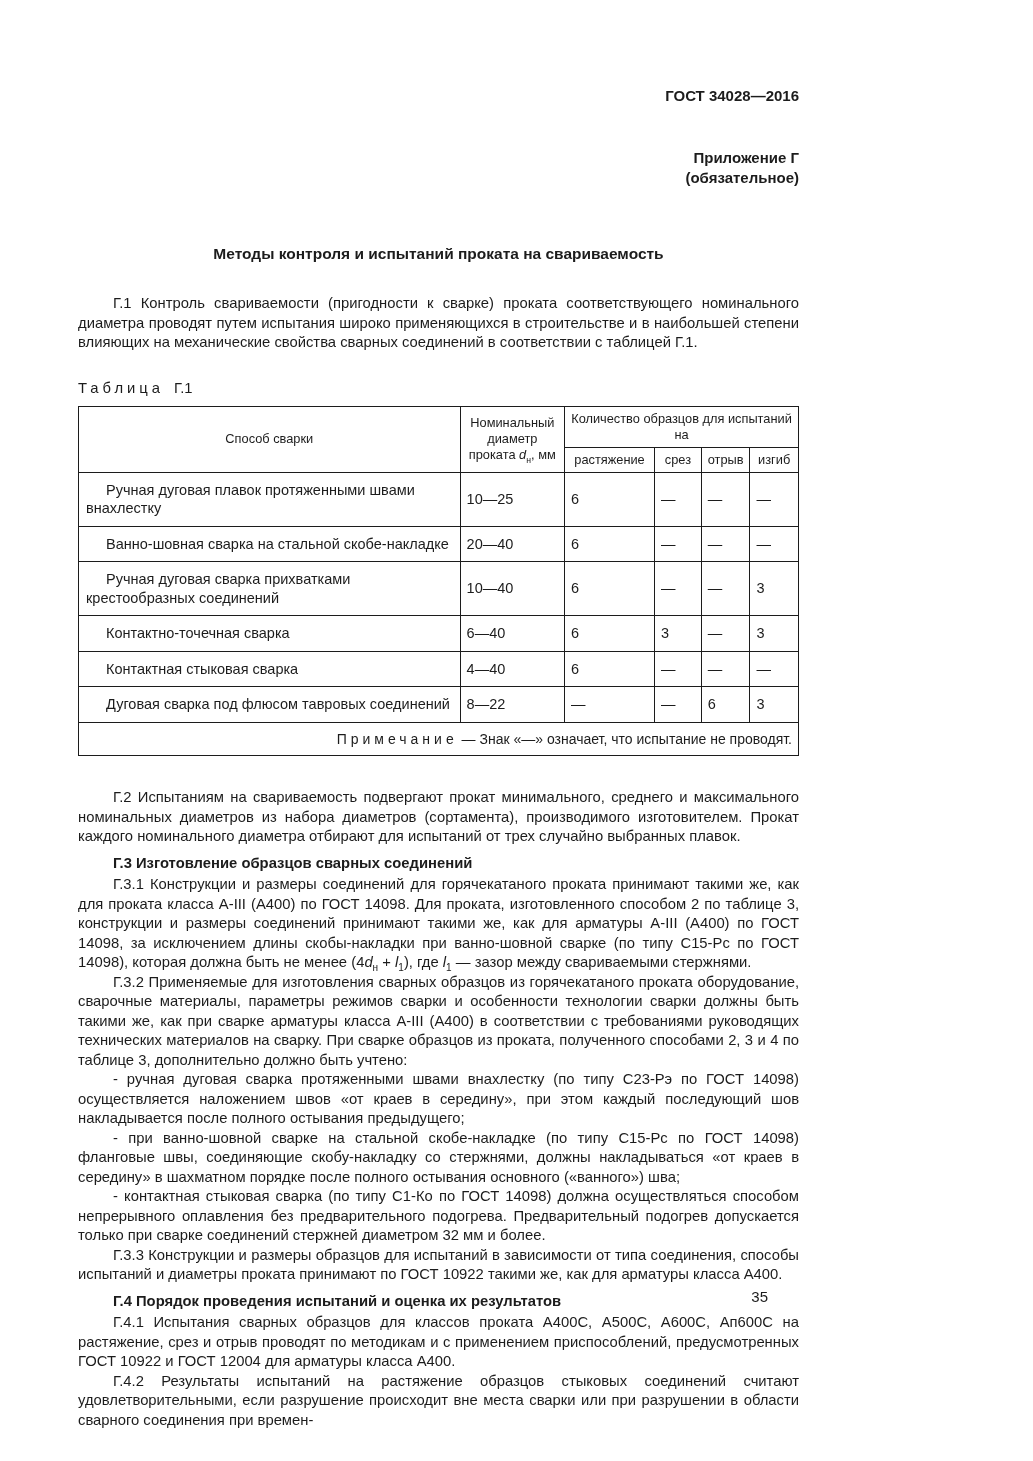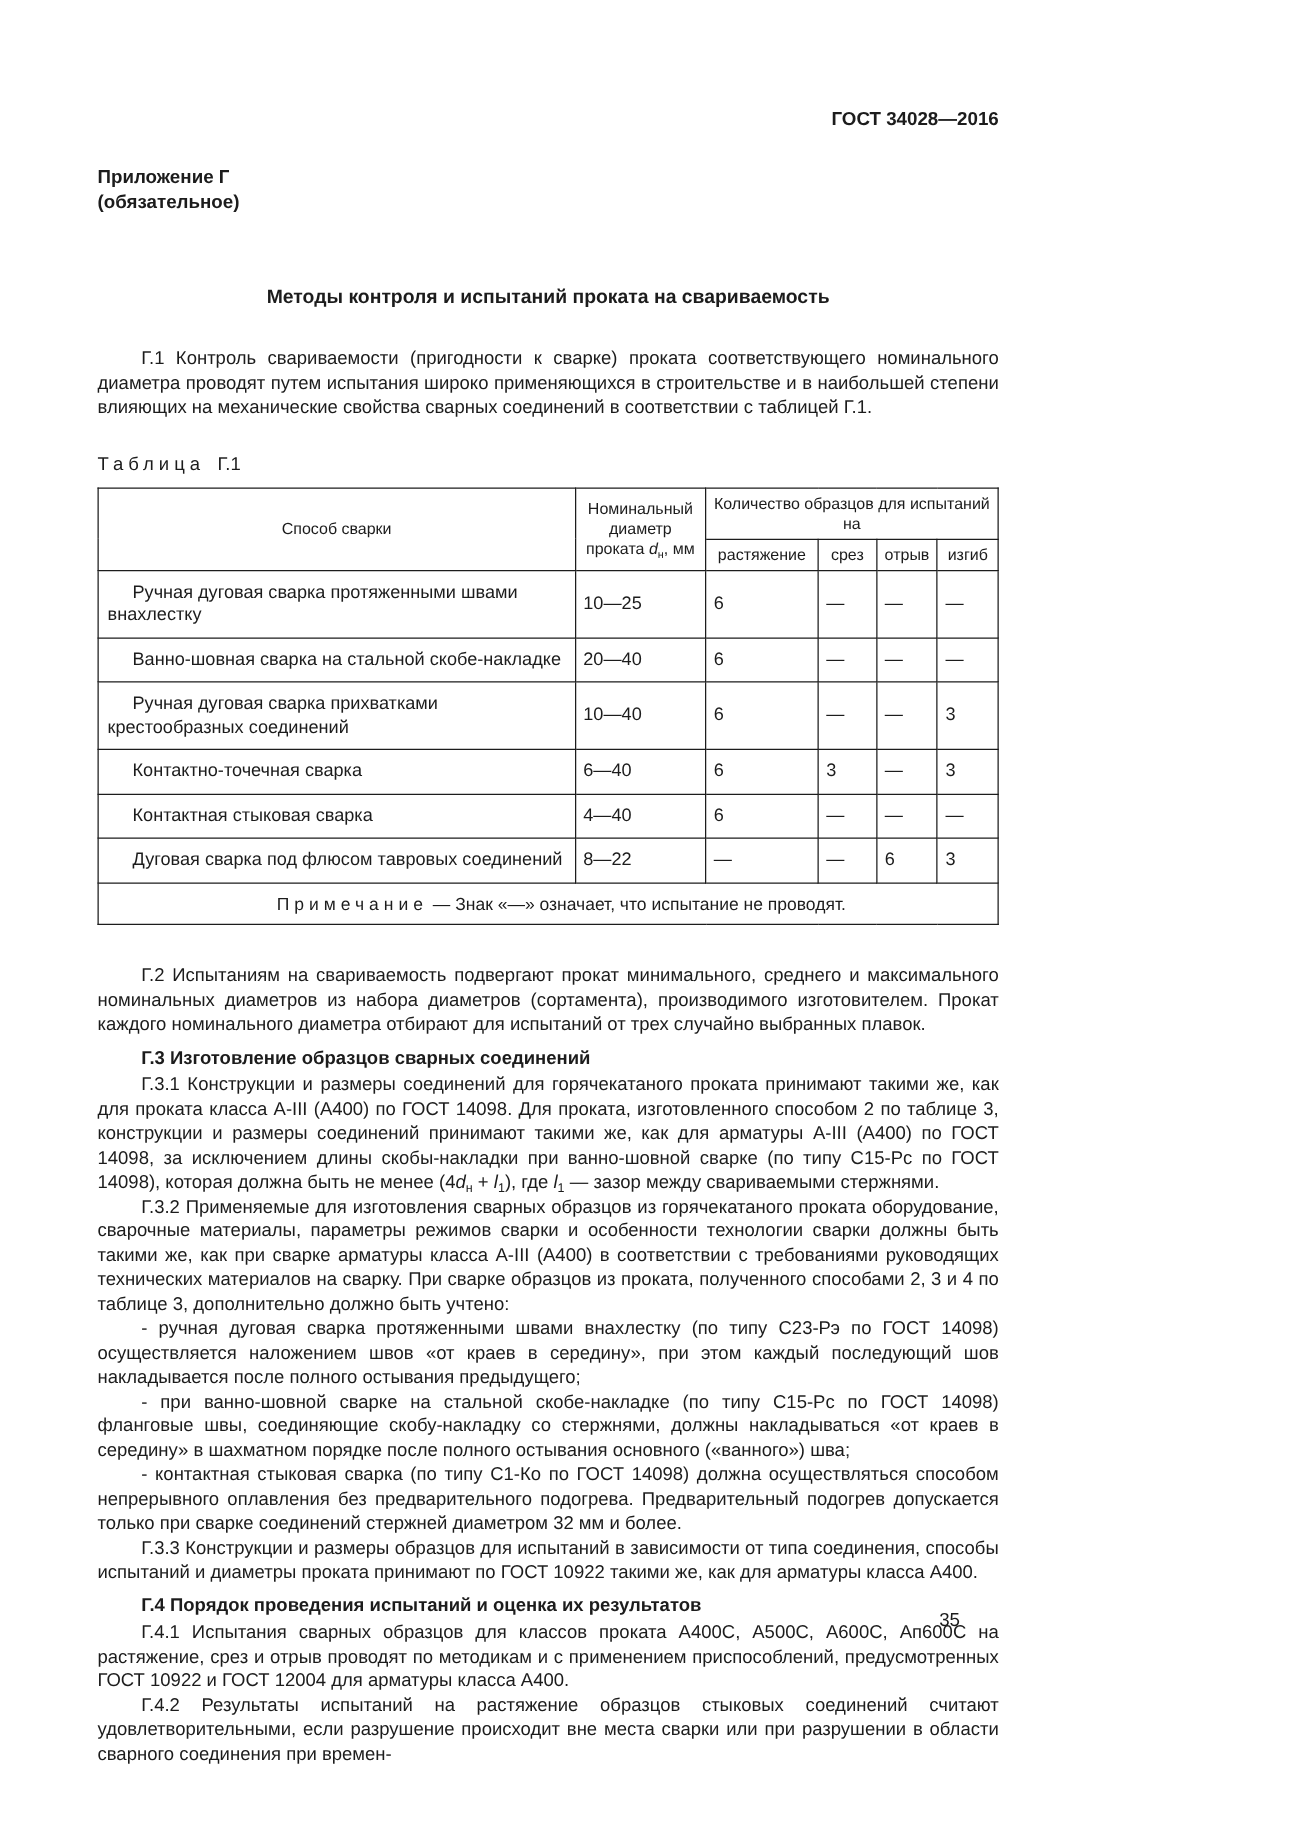--- a/index.html
+++ b/index.html
@@ -17,22 +17,22 @@
     box-sizing: border-box;
     overflow: hidden;
   }
   .doc-header {
     text-align: right;
     font-weight: bold;
     font-size: 15px;
     line-height: 19px;
   }
   .appendix {
-    margin-top: 27px;
-    text-align: left;
+    margin-top: 43px;
+    text-align: right;
     font-weight: bold;
     font-size: 15px;
     line-height: 20px;
   }
   .main-title {
     margin: 56px 0 0 0;
     text-align: center;
     font-weight: bold;
     font-size: 15.5px;
     line-height: 20px;
@@ -90,21 +90,21 @@
   }
   td.cell-method {
     text-align: left;
     padding-left: 7px;
     text-indent: 20px;
   }
   td.cell-num { text-align: left; }
   td.cell-note {
     font-size: 14px;
     padding: 7px 6px 7px 27px;
-    text-align: center;
+    text-align: right;
   }
   .page-number {
     position: absolute;
     top: 1288px;
     right: 121px;
     font-size: 15px;
   }
 </style>
 </head>
 <body>
@@ -147,21 +147,21 @@
       </tr>
       <tr data-name="table-header-row-2">
         <th data-name="col-header-tension">растяжение</th>
         <th data-name="col-header-shear">срез</th>
         <th data-name="col-header-pullout">отрыв</th>
         <th data-name="col-header-bend">изгиб</th>
       </tr>
     </thead>
     <tbody>
       <tr data-name="table-row">
-        <td class="cell-method" data-name="cell-method">Ручная дуговая сварка протяженными швами внахлестку</td>
+        <td class="cell-method" data-name="cell-method">Ручная дуговая плавок протяженными швами внахлестку</td>
         <td class="cell-num" data-name="cell-diameter">10—25</td>
         <td class="cell-num" data-name="cell-tension">6</td>
         <td class="cell-num" data-name="cell-shear">—</td>
         <td class="cell-num" data-name="cell-pullout">—</td>
         <td class="cell-num" data-name="cell-bend">—</td>
       </tr>
       <tr data-name="table-row">
         <td class="cell-method" data-name="cell-method">Ванно-шовная сварка на стальной скобе-накладке</td>
         <td class="cell-num" data-name="cell-diameter">20—40</td>
         <td class="cell-num" data-name="cell-tension">6</td>

